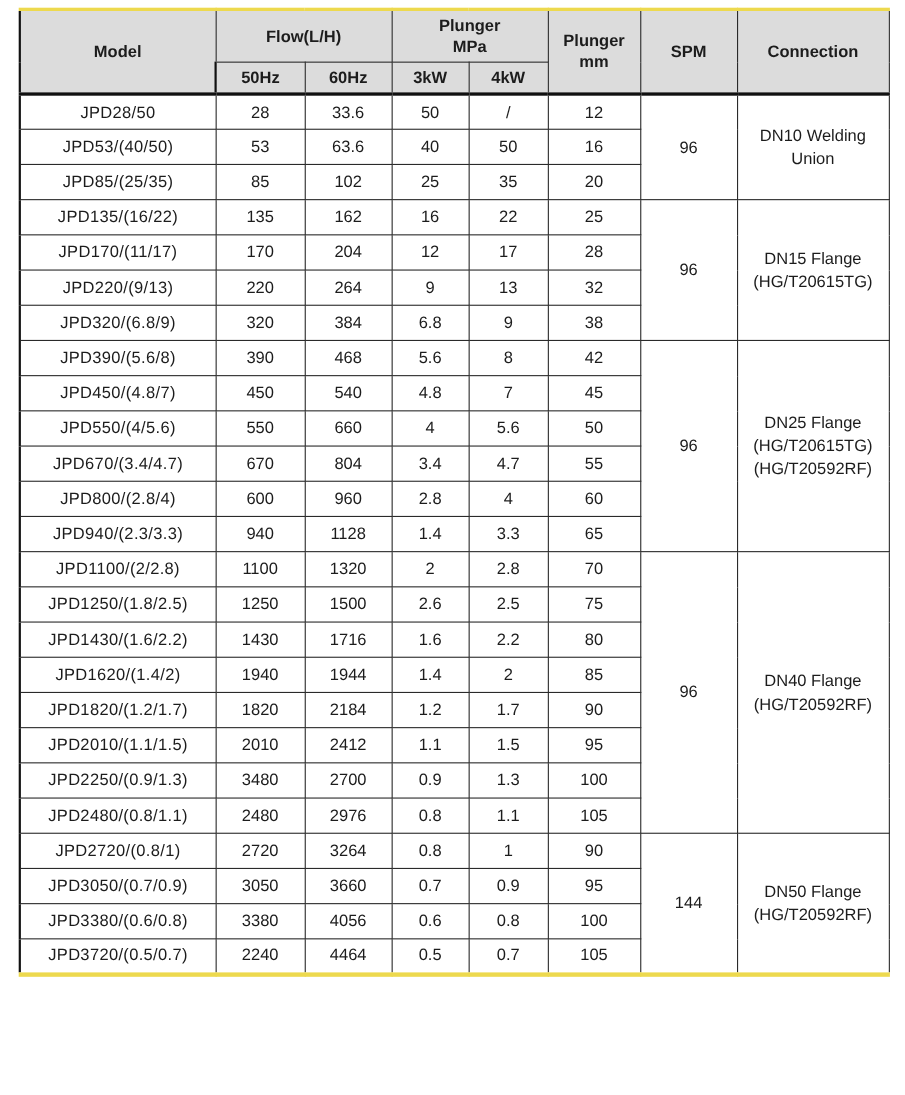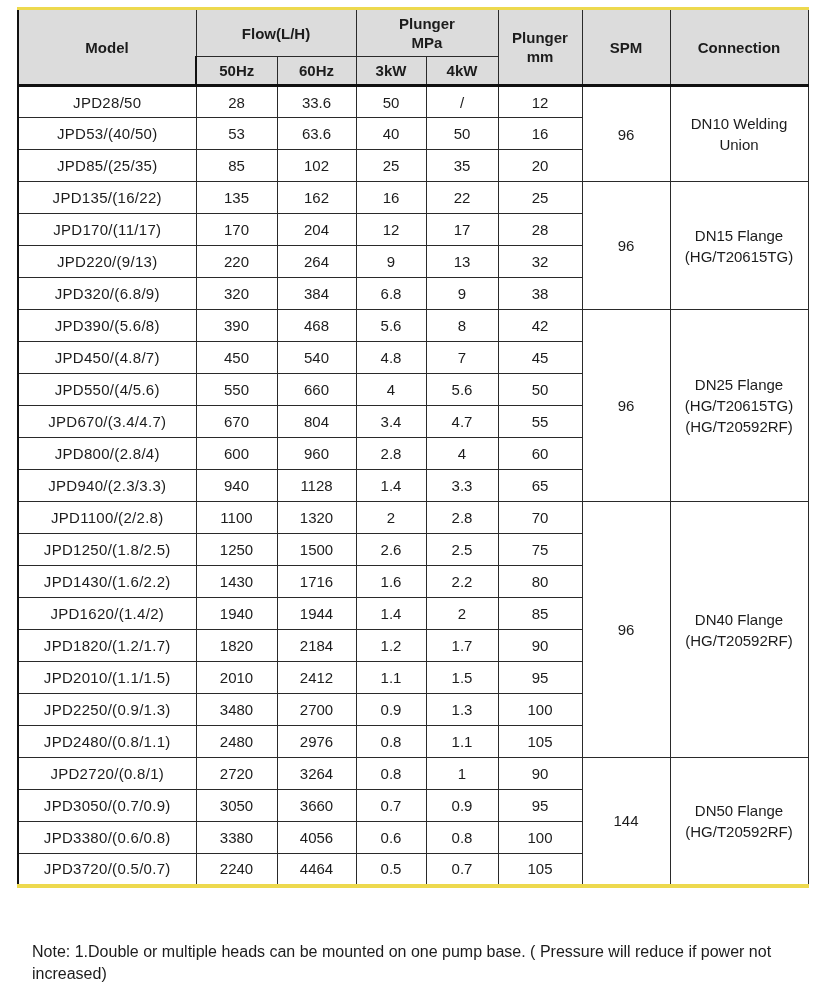--- a/index.html
+++ b/index.html
@@ -287,15 +287,14 @@
           <td class="model-col">JPD3720/(0.5/0.7)</td>
           <td>2240</td>
           <td>4464</td>
           <td>0.5</td>
           <td>0.7</td>
           <td>105</td>
         </tr>
       </tbody>
   </table>
 
-  <div class="note">Note: 1.Double or multiple heads can be mounted on one pump base. ( Pressure will reduce if power not increased)</div>
 
 </div>
 
 </body></html>

